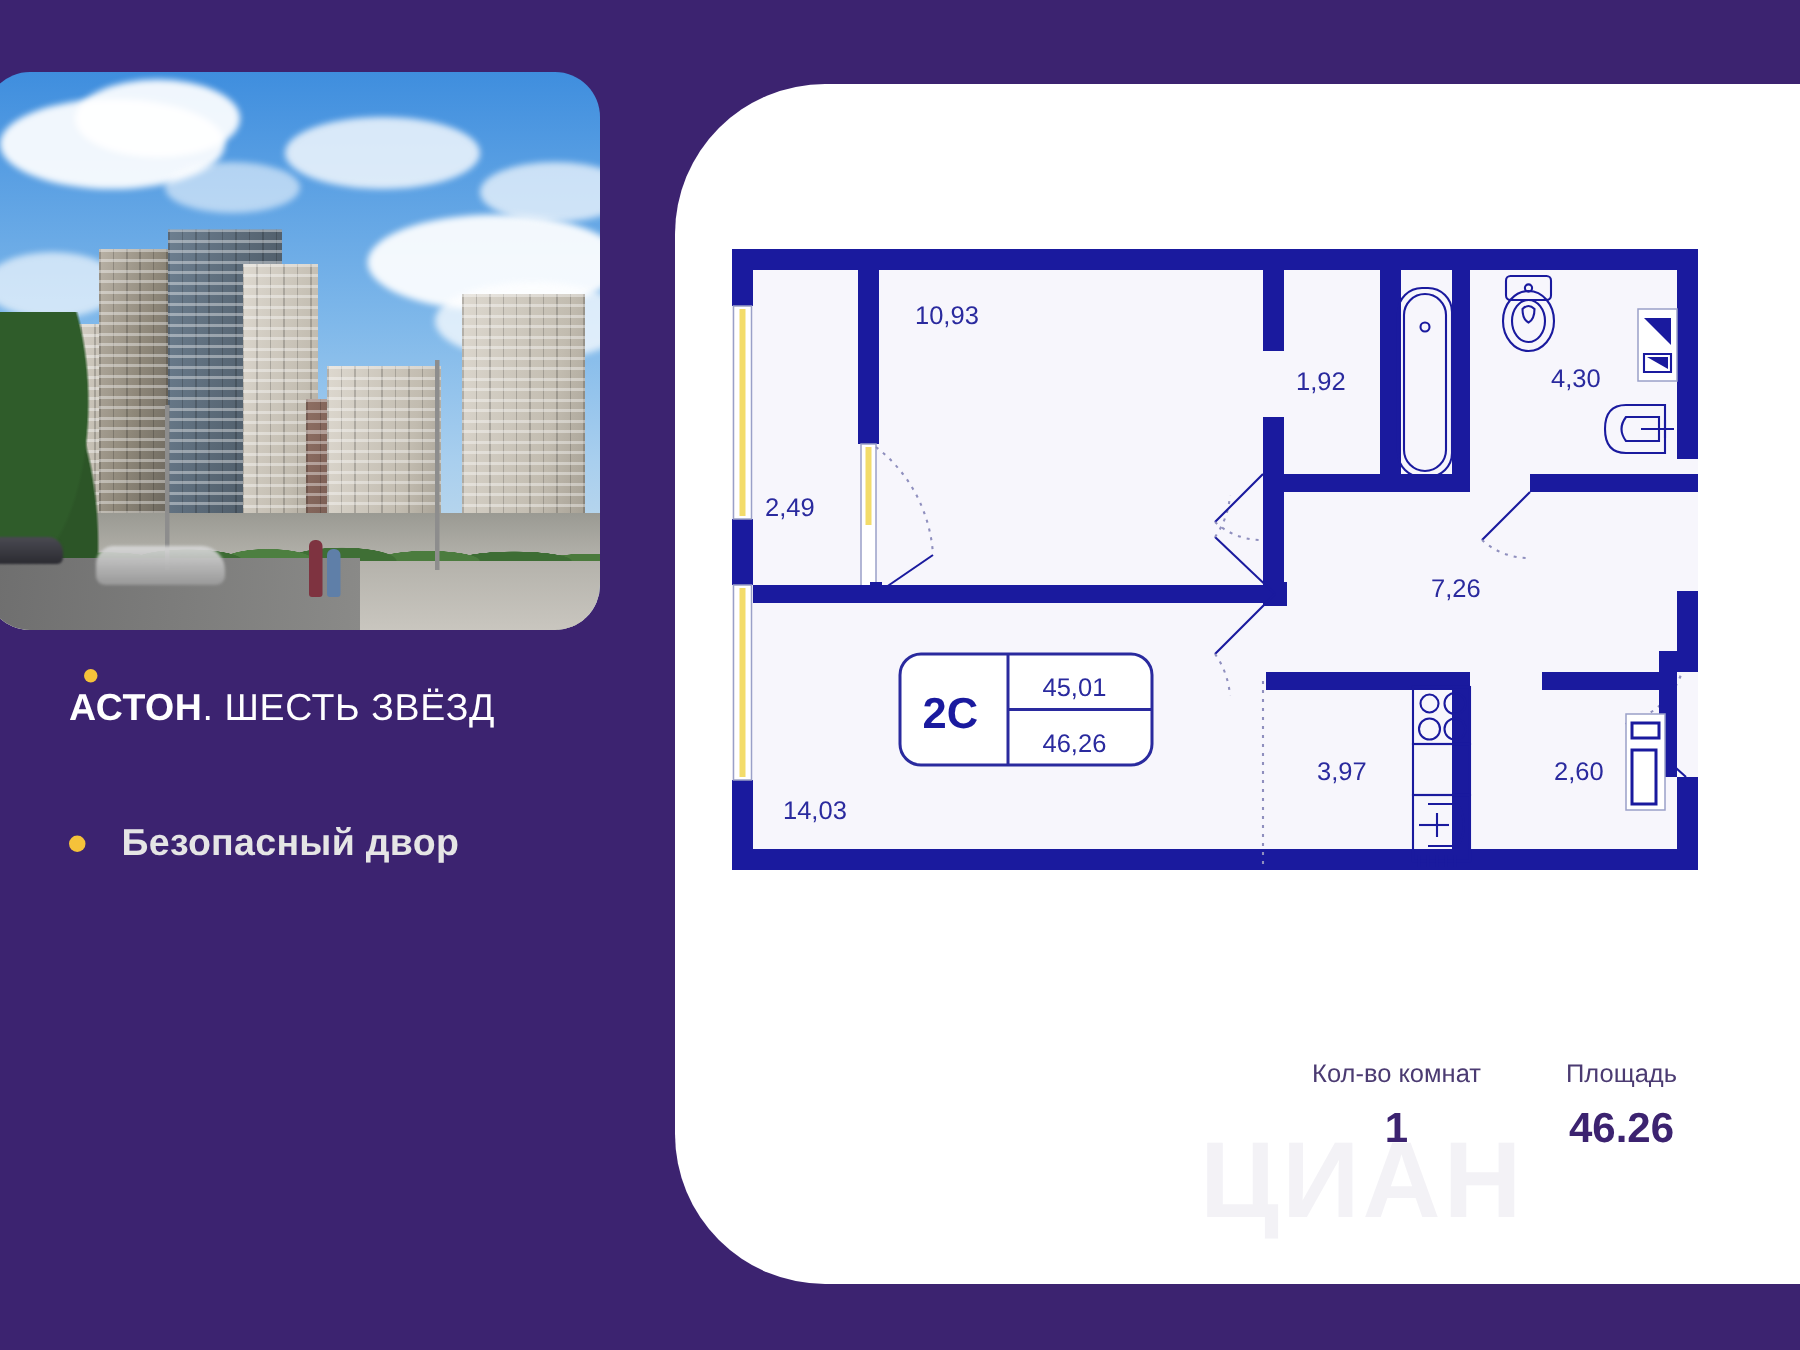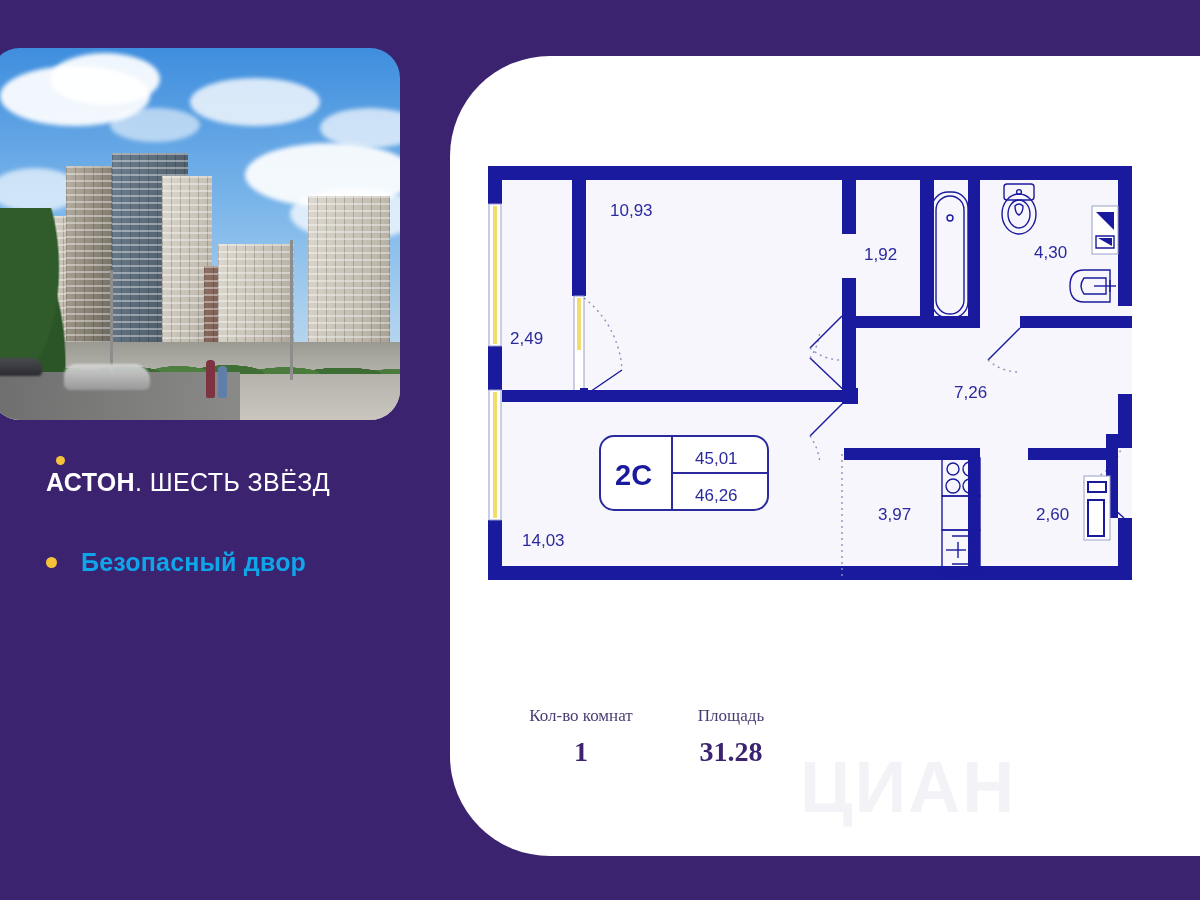--- a/index.html
+++ b/index.html
@@ -135,21 +135,20 @@
     bottom: 40px; width: 3px; height: 110px;
     background: #8d8d8d;
   }
   .lamp.l1 { left: 120px; }
   .lamp.l2 { left: 300px; height: 140px; }
 
   .brand {
     position: absolute;
     left: 46px; top: 458px;
     white-space: nowrap;
-    margin-top: 10px;
   }
   .brand .dot {
     position: absolute;
     left: 10px; top: -12px;
     width: 9px; height: 9px;
     border-radius: 50%;
     background: #F5C23A;
   }
   .brand-strong {
     font-size: 25px;
@@ -176,21 +175,21 @@
   .feature .bullet {
     width: 11px; height: 11px;
     border-radius: 50%;
     background: #F5C23A;
     margin-right: 24px;
     flex: 0 0 auto;
   }
   .feature .ftext {
     font-size: 25px;
     font-weight: bold;
-    color: #0ea5e9;
+    color: #e5e5e5;
     letter-spacing: .2px;
   }
 
   
   .card {
     position: absolute;
     left: 450px; top: 56px;
     width: 760px;
     height: 800px;
     background: #ffffff;
@@ -202,22 +201,21 @@
     left: 30px; top: 102px;
     width: 660px; height: 430px;
   }
   .plan-svg { display: block; }
 
   .stats {
     position: absolute;
     left: 56px; top: 650px;
     width: 650px;
     display: flex;
-    justify-content: flex-start;
-    font-family: Liberation Serif, serif;
+    justify-content: flex-end;
   }
   .stat { text-align: center; min-width: 150px; }
   .stat-label {
     font-size: 17px;
     color: #4b3b72;
     margin-bottom: 10px;
   }
   .stat-value {
     font-size: 28px;
     font-weight: bold;
@@ -433,18 +431,18 @@
 
     <div class="watermark">ЦИАН</div>
 
     <div class="stats">
       <div class="stat">
         <div class="stat-label">Кол-во комнат</div>
         <div class="stat-value">1</div>
       </div>
       <div class="stat">
         <div class="stat-label">Площадь</div>
-        <div class="stat-value">31.28</div>
+        <div class="stat-value">46.26</div>
       </div>
     </div>
 
   </div>
 </div>
 
 </body></html>

